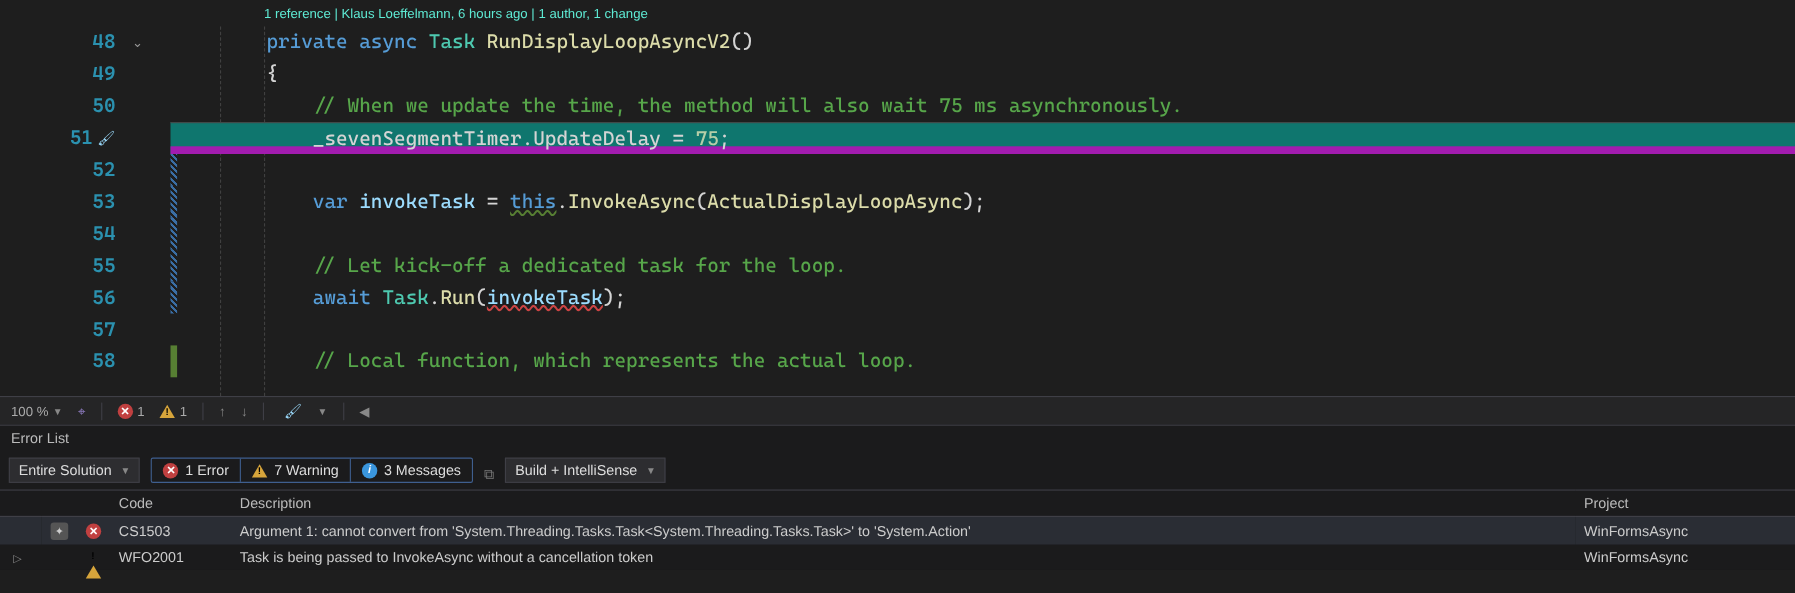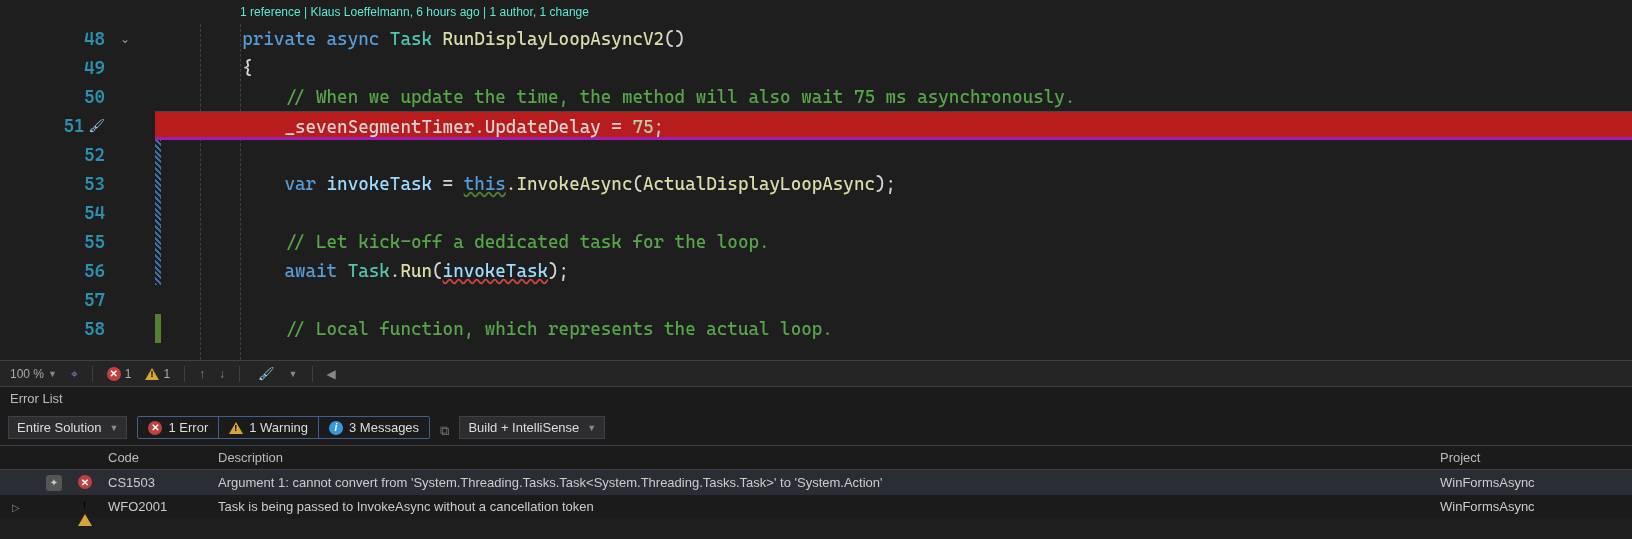--- a/index.html
+++ b/index.html
@@ -68,23 +68,23 @@
   display: flex;
   align-items: center;
 }
 .code-line {
   height: 29px;
   white-space: pre;
   padding-left: 45px;
   position: relative;
 }
 .code-line.current {
-  background: #b91c1c;
+  background: #0f766e;
   border-top: 1px solid #464646;
-  border-bottom: 3px solid #a21caf;
+  border-bottom: 7px solid #a21caf;
 }
 .indent-guide {
   position: absolute;
   top: 24px;
   bottom: 0;
   width: 0;
   border-left: 1px dashed #404040;
 }
 .change-marker {
   position: absolute;
@@ -302,21 +302,21 @@
         <span>Entire Solution</span>
         <span class="dd-caret">▼</span>
       </div>
     <div class="filter-group">
       <div class="filter-btn">
           <span class="circle-x">✕</span>
           <span>1 Error</span>
         </div>
       <div class="filter-btn">
           <span class="tri-warn"></span>
-          <span>1 Warning</span>
+          <span>7 Warning</span>
         </div>
       <div class="filter-btn">
           <span class="info-circle">i</span>
           <span>3 Messages</span>
         </div>
     </div>
     <span style="color:#777">⧉</span>
     <div class="dropdown">
         <span>Build + IntelliSense</span>
         <span class="dd-caret">▼</span>

